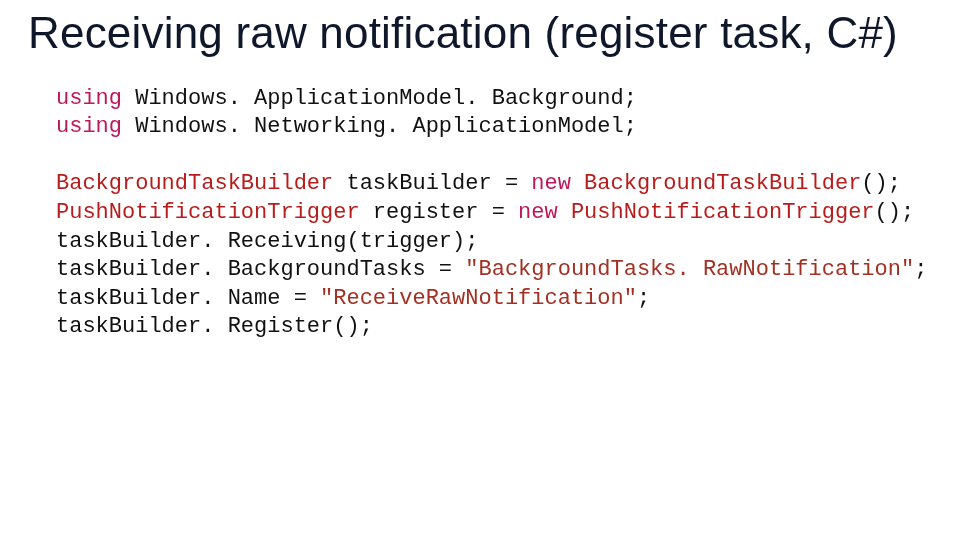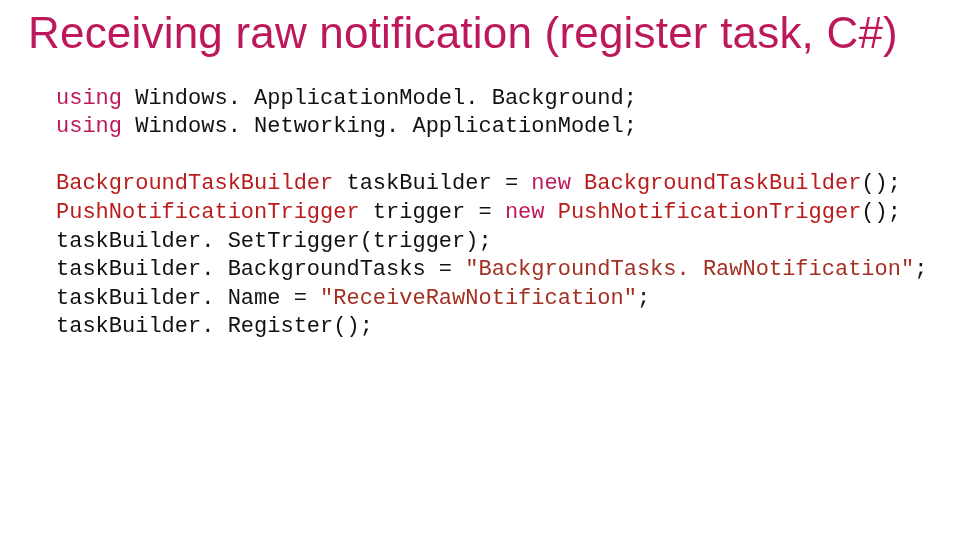--- a/index.html
+++ b/index.html
@@ -14,21 +14,21 @@
   .slide {
     width: 979px;
     height: 551px;
     box-sizing: border-box;
     padding: 8px 28px 0 28px;
   }
   .title {
     font-family: "Segoe UI Light", "Segoe UI", Arial, sans-serif;
     font-weight: 300;
     font-size: 44px;
-    color: #be185d;
+    color: #0f172a;
     letter-spacing: 0.2px;
     margin: 0 0 26px 0;
     line-height: 1.15;
   }
   .code-block {
     margin-left: 28px;
     font-family: Consolas, "Courier New", monospace;
     font-size: 22px;
     line-height: 1.3;
     color: #111;
@@ -42,19 +42,19 @@
 <body>
 
 <div class="slide">
 
   <h1 class="title">Receiving raw notification (register task, C#)</h1>
 
   <div class="code-block"><span class="kw">using</span><span> Windows. ApplicationModel. Background;</span>
 <span class="kw">using</span><span> Windows. Networking. ApplicationModel;</span>
 
 <span class="type">BackgroundTaskBuilder</span><span> taskBuilder = </span><span class="kw">new</span> <span class="type">BackgroundTaskBuilder</span><span>();</span>
-<span class="type">PushNotificationTrigger</span><span> trigger = </span><span class="kw">new</span> <span class="type">PushNotificationTrigger</span><span>();</span>
-<span>taskBuilder. SetTrigger(trigger);</span>
+<span class="type">PushNotificationTrigger</span><span> register = </span><span class="kw">new</span> <span class="type">PushNotificationTrigger</span><span>();</span>
+<span>taskBuilder. Receiving(trigger);</span>
 <span>taskBuilder. BackgroundTasks = </span><span class="str">"BackgroundTasks. RawNotification"</span><span>;</span>
 <span>taskBuilder. Name = </span><span class="str">"ReceiveRawNotification"</span><span>;</span>
 <span>taskBuilder. Register();</span></div>
 
 </div>
 
 </body></html>

